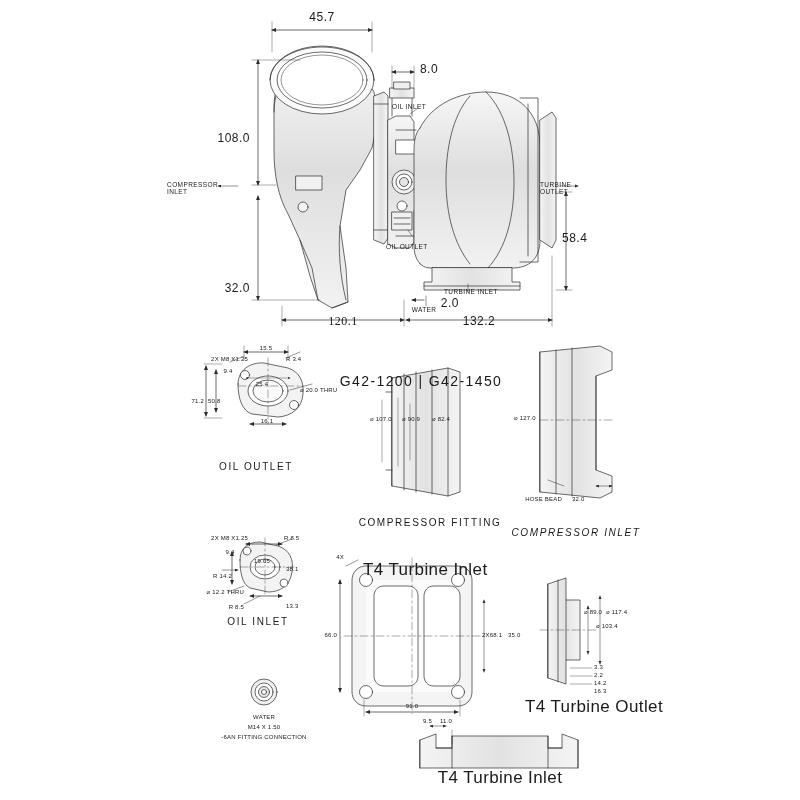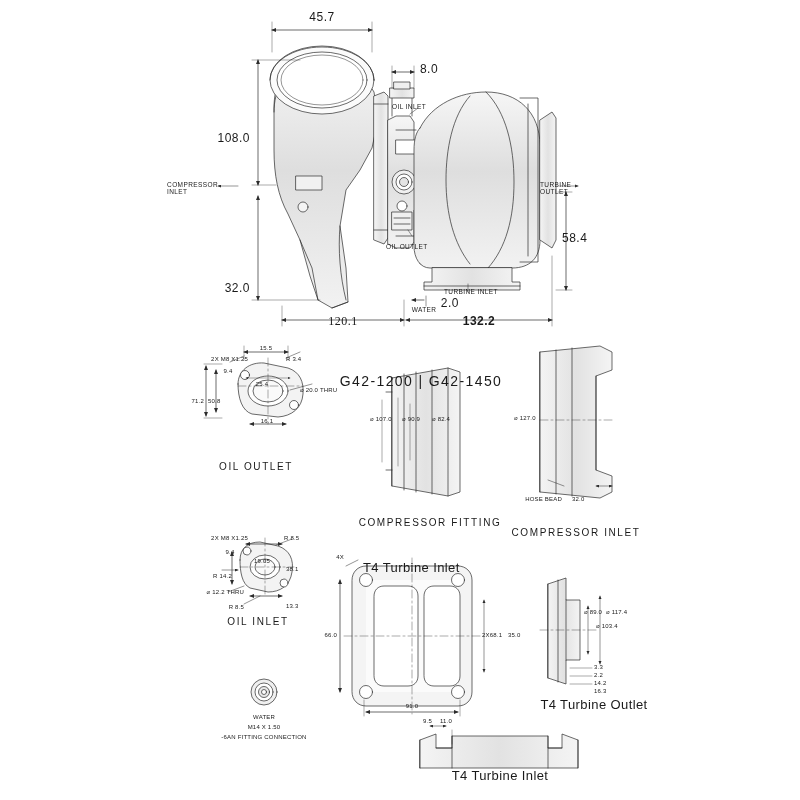--- a/index.html
+++ b/index.html
@@ -39,21 +39,21 @@
   }
   .dim-xs {
     font-size: 6px;
     letter-spacing: 0.2px;
   }
   .view-title {
     font-size: 10px;
     letter-spacing: 1.6px;
   }
   .view-title-mixed {
-    font-size: 13px;
+    font-size: 17px;
     letter-spacing: 0.4px;
   }
   .callout {
     font-size: 6.5px;
     letter-spacing: 0.4px;
   }
   .model-title {
     font-size: 14px;
     letter-spacing: 1.4px;
     font-weight: 400;
@@ -300,21 +300,21 @@
     </g>
   </svg>
 
   <div class="lbl model-title ctr" style="left:421px; top:373px;">G42-1200 | G42-1450</div>
 
   <div class="lbl dim ctr" style="left:322px; top:10px;">45.7</div>
   <div class="lbl dim ctr" style="left:429px; top:62px;">8.0</div>
   <div class="lbl dim rgt" style="left:250px; top:131px;">108.0</div>
   <div class="lbl dim rgt" style="left:250px; top:281px;">32.0</div>
   <div class="lbl dim ctr" style="left:343px; top:314px;font-family:Liberation Serif, serif;">120.1</div>
-  <div class="lbl dim ctr" style="left:479px; top:314px;font-weight:bold;">132.2</div>
+  <div class="lbl dim ctr" style="left:479px; top:314px;">132.2</div>
   <div class="lbl dim" style="left:562px; top:231px;">58.4</div>
   <div class="lbl dim rgt" style="left:432px; top:296px;margin-left:27px;">2.0</div>
 
   <div class="lbl callout rgt" style="left:218px; top:181px;">COMPRESSOR<br>INLET</div>
   <div class="lbl callout" style="left:392px; top:103px;">OIL INLET</div>
   <div class="lbl callout" style="left:386px; top:243px;">OIL OUTLET</div>
   <div class="lbl callout" style="left:540px; top:181px;">TURBINE<br>OUTLET</div>
   <div class="lbl callout" style="left:444px; top:288px;">TURBINE INLET</div>
   <div class="lbl callout ctr" style="left:424px; top:306px;">WATER</div>
 
@@ -342,21 +342,21 @@
 
   <div class="lbl dim-xs ctr" style="left:264px; top:714px;">WATER</div>
   <div class="lbl dim-xs ctr" style="left:264px; top:724px;">M14 X 1.50</div>
   <div class="lbl dim-xs ctr" style="left:264px; top:734px;">-6AN FITTING CONNECTION</div>
 
   <div class="lbl view-title ctr" style="left:430px; top:517px;">COMPRESSOR FITTING</div>
   <div class="lbl dim-xs" style="left:370px; top:415px;">⌀ 107.0</div>
   <div class="lbl dim-xs" style="left:402px; top:415px;">⌀ 90.9</div>
   <div class="lbl dim-xs" style="left:432px; top:415px;">⌀ 82.4</div>
 
-  <div class="lbl view-title ctr" style="left:576px; top:527px;">COMPRESSOR INLET</div>
+  <div class="lbl view-title ctr" style="left:576px; top:527px;font-style:italic;">COMPRESSOR INLET</div>
   <div class="lbl dim-xs" style="left:514px; top:414px;">⌀ 127.0</div>
   <div class="lbl dim-xs rgt" style="left:562px; top:496px;">HOSE BEAD</div>
   <div class="lbl dim-xs" style="left:572px; top:496px;">32.0</div>
 
   <div class="lbl view-title-mixed" style="left:363px; top:560px;">T4 Turbine Inlet</div>
   <div class="lbl dim-xs rgt" style="left:344px; top:554px;">4X</div>
   <div class="lbl dim-xs rgt" style="left:337px; top:632px;">66.0</div>
   <div class="lbl dim-xs ctr" style="left:412px; top:703px;">91.0</div>
   <div class="lbl dim-xs" style="left:482px; top:632px;">2X68.1</div>
   <div class="lbl dim-xs" style="left:508px; top:632px;">35.0</div>

